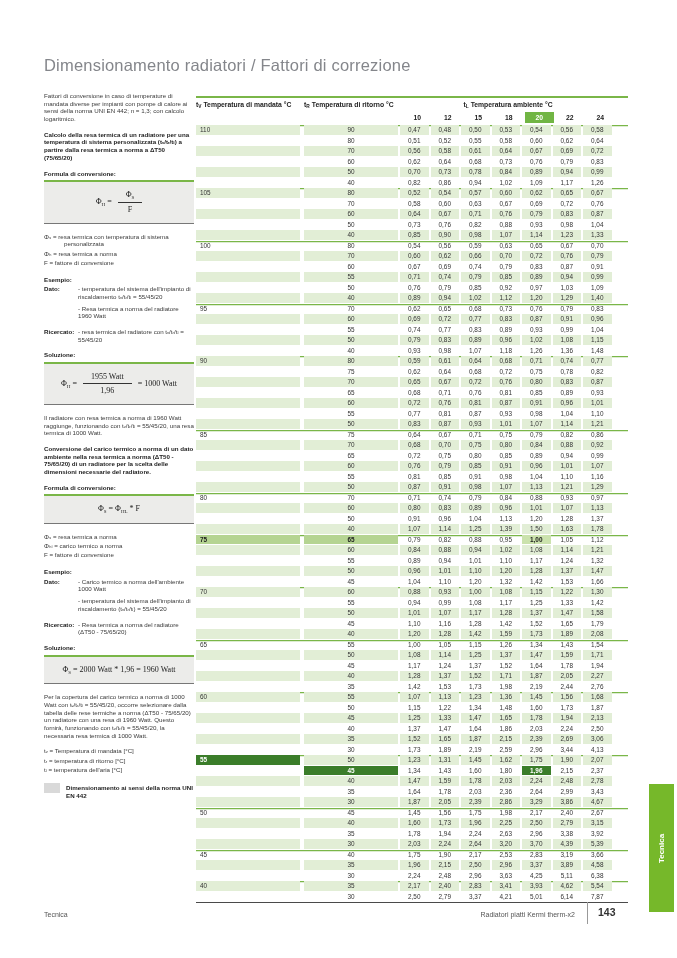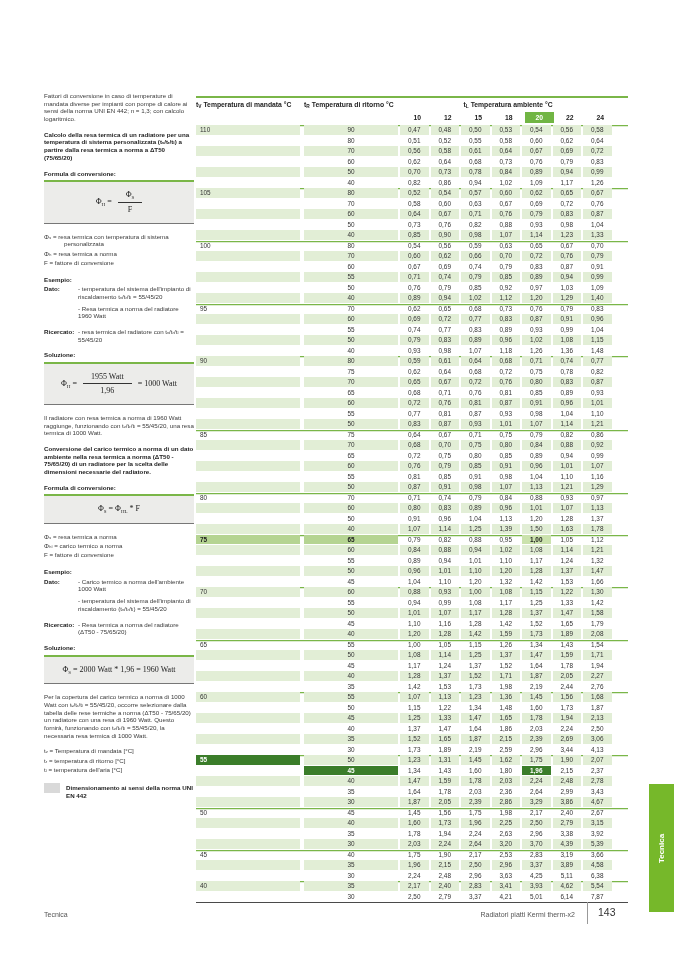--- a/index.html
+++ b/index.html
@@ -51,30 +51,31 @@
   .trow.g .c{background:#e2eed6;}
   .trow.gs{box-shadow:inset 0 1.2px 0 #7ab648;}
   .c.md{background:#b5d492 !important;font-weight:bold;color:#1c1c1c;}
   .c.mdcell{background:#cbe2ad !important;font-weight:bold;color:#1c1c1c;}
   .c.dark{background:#3b7d2a !important;color:#fff;font-weight:bold;}
   .tbottom{height:1px;background:#4a4a4a;width:432px;}
   
   .footer-left{position:absolute;left:44px;top:911px;font-size:7px;color:#555;}
   .footer-right{position:absolute;left:440px;top:911px;width:135px;text-align:right;font-size:7px;color:#555;}
   .footer-bar{position:absolute;left:587px;top:902px;width:1px;height:22px;background:#999;}
-  .footer-page{position:absolute;left:598px;top:906px;font-size:10.5px;color:#333;}
+  .footer-page{position:absolute;left:598px;top:906px;font-size:10.5px;color:#333;font-weight:bold;}
   .sidetab{position:absolute;left:649px;top:784px;width:25px;height:128px;background:#76b82a;
            display:flex;align-items:center;justify-content:center;}
   .sidetab span{transform:rotate(-90deg);color:#fff;font-weight:bold;font-size:8px;white-space:nowrap;}
 </style>
 </head>
 <body>
 
 <div class="page">
 
+  <div class="title">Dimensionamento radiatori / Fattori di correzione</div>
 
   <div class="sidebar">
     <p>Fattori di conversione in caso di temperature di mandata diverse per impianti con pompe di calore ai sensi della norma UNI EN 442; n = 1,3; con calcolo logaritmico.</p>
     <p class="sb-h">Calcolo della resa termica di un radiatore per una temperatura di sistema personalizzata (tᵥ/tᵣ/tₗ) a partire dalla resa termica a norma a ΔT50 (75/65/20)</p>
     <div class="sb-label">Formula di conversione:</div>
 
     <div class="fbox">
       <span><span>Φ</span><span class="sb">H</span><span> =</span></span>
       <span class="frac">
           <span class="num"><span>Φ</span><span class="sb">S</span></span>

